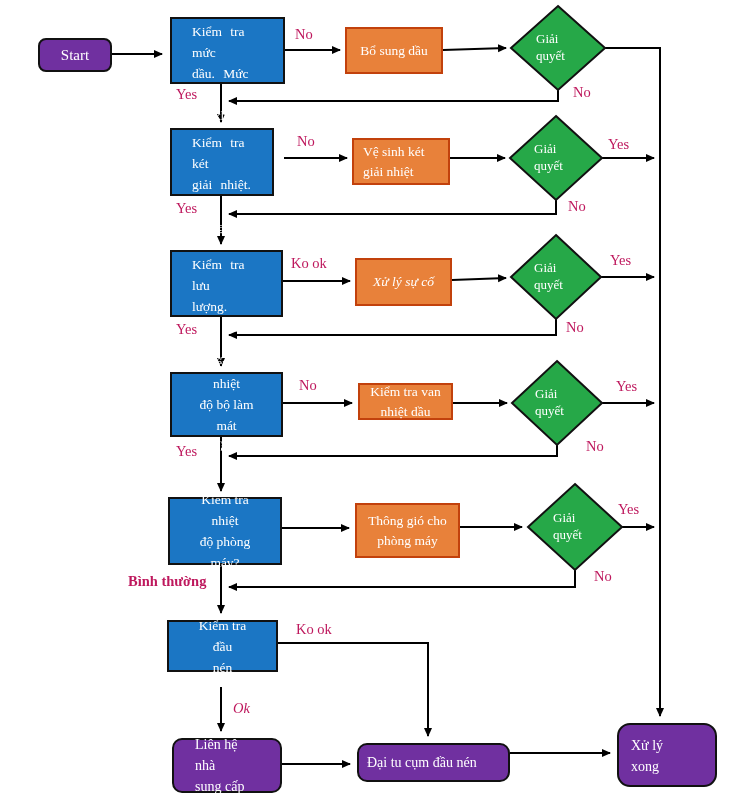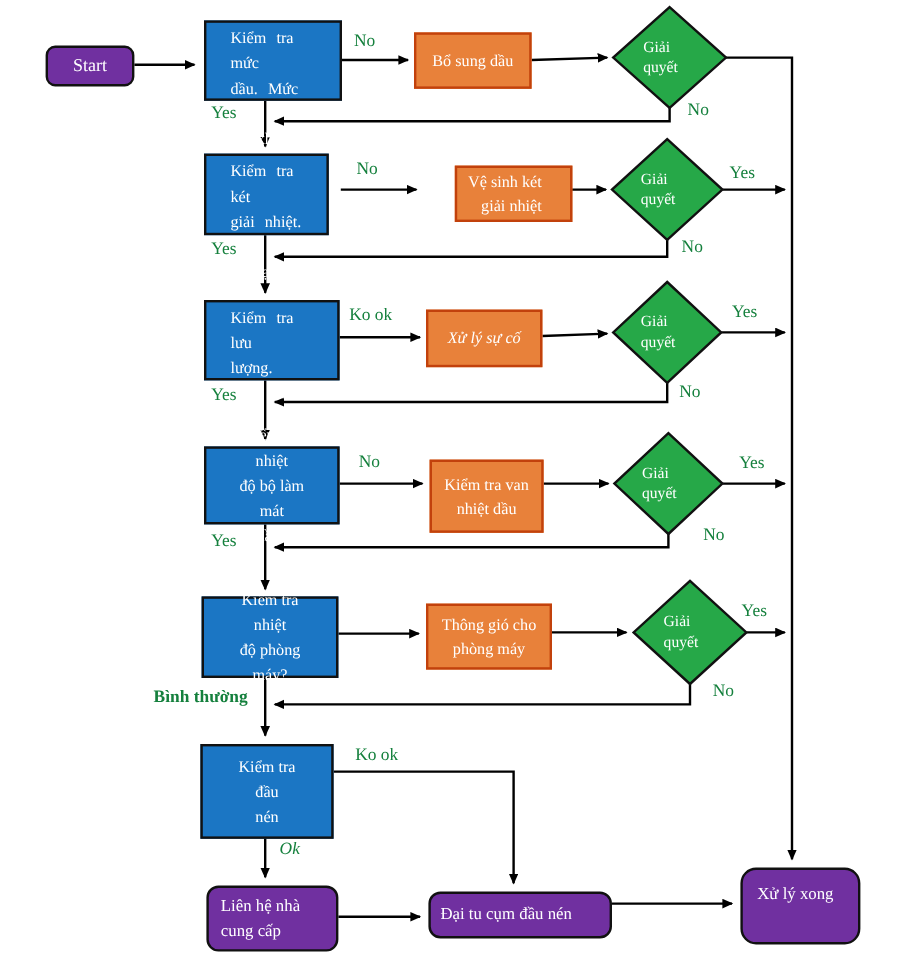--- a/index.html
+++ b/index.html
@@ -17,32 +17,32 @@
     background:var(--blue,#1B76C4);border:2px solid #111;
     font-size:13.5px;line-height:21px;padding:2px 20px;
     align-items:flex-start;justify-content:flex-start;text-align:left;
   }
   .check.justify{word-spacing:5px;}
   .check.center{text-align:center;justify-content:center;align-items:center;}
   .action{
     background:var(--orange,#E8813A);border:2px solid #c2410c;
     font-size:13.5px;line-height:20px;text-align:center;padding:2px 6px;
   }
-  .action.leftalign{text-align:right;justify-content:flex-start;padding-left:9px;margin-left:27px;}
+  .action.leftalign{text-align:left;justify-content:flex-start;padding-left:9px;}
   .terminal{
     background:var(--purple,#7030A0);border:2px solid #111;border-radius:10px;
-    font-size:14px;line-height:21px;text-align:left;padding:4px 10px;
+    font-size:14px;line-height:21px;text-align:left;padding:4px 21px;
   }
   .terminal.center{text-align:center;}
   .dtext{
     position:absolute;color:#fff;font-size:13px;line-height:17px;
     text-align:left;white-space:pre-line;pointer-events:none;
   }
   .lbl{
-    position:absolute;color:#15803d;font-size:14.5px;white-space:nowrap;
+    position:absolute;color:#be185d;font-size:14.5px;white-space:nowrap;
   }
 </style>
 </head>
 <body>
 
 <div class="stage">
 
   <svg class="edges" viewBox="0 0 755 810" xmlns="http://www.w3.org/2000/svg">
     <defs>
       <marker id="ah" markerWidth="10" markerHeight="9" refX="8" refY="4" orient="auto" markerUnits="userSpaceOnUse">
@@ -105,45 +105,45 @@
 giải nhiệt. Nó
 có sạch không?</div>
   <div class="node check justify" style="left:170px;top:250px;width:113px;height:67px;">Kiểm tra lưu
 lượng. Quạt có
 chạt không?</div>
   <div class="node check center" style="left:170px;top:372px;width:113px;height:65px;">Kiểm tra nhiệt
 độ bộ làm mát
 dầu?</div>
   <div class="node check center" style="left:168px;top:497px;width:114px;height:68px;">Kiểm tra nhiệt
 độ phòng máy?</div>
-  <div class="node check center" style="left:167px;top:620px;width:111px;height:79px;">Kiểm tra đầu
+  <div class="node check center" style="left:167px;top:620px;width:111px;height:52px;">Kiểm tra đầu
 nén</div>
 
   <div class="node action" style="left:345px;top:27px;width:98px;height:47px;">Bổ sung dầu</div>
   <div class="node action leftalign" style="left:352px;top:138px;width:98px;height:47px;">Vệ sinh két
 giải nhiệt</div>
   <div class="node action" style="left:355px;top:258px;width:97px;height:48px;font-style:italic;">Xử lý sự cố</div>
-  <div class="node action" style="left:358px;top:383px;width:95px;height:61px;">Kiểm tra van
+  <div class="node action" style="left:358px;top:383px;width:95px;height:37px;">Kiểm tra van
 nhiệt dầu</div>
   <div class="node action" style="left:355px;top:503px;width:105px;height:55px;">Thông gió cho
 phòng máy</div>
 
   <div class="dtext" style="left:536px;top:30px;">Giải
 quyết</div>
   <div class="dtext" style="left:534px;top:140px;">Giải
 quyết</div>
   <div class="dtext" style="left:534px;top:259px;">Giải
 quyết</div>
   <div class="dtext" style="left:535px;top:385px;">Giải
 quyết</div>
   <div class="dtext" style="left:553px;top:509px;">Giải
 quyết</div>
 
   <div class="node terminal" style="left:172px;top:738px;width:110px;height:55px;justify-content:flex-start;align-items:center;">Liên hệ nhà
-cung cấp</div>
+sung cấp</div>
   <div class="node terminal" style="left:357px;top:743px;width:153px;height:39px;justify-content:flex-start;align-items:center;padding-left:8px;">Đại tu cụm đầu nén</div>
   <div class="node terminal" style="left:617px;top:723px;width:100px;height:64px;border-radius:13px;justify-content:flex-start;align-items:flex-start;padding-top:10px;padding-left:12px;">Xử lý xong</div>
 
   <div class="lbl" style="left:295px;top:26px;">No</div>
   <div class="lbl" style="left:176px;top:86px;">Yes</div>
   <div class="lbl" style="left:573px;top:84px;">No</div>
 
   <div class="lbl" style="left:297px;top:133px;">No</div>
   <div class="lbl" style="left:608px;top:136px;">Yes</div>
   <div class="lbl" style="left:176px;top:200px;">Yes</div>

